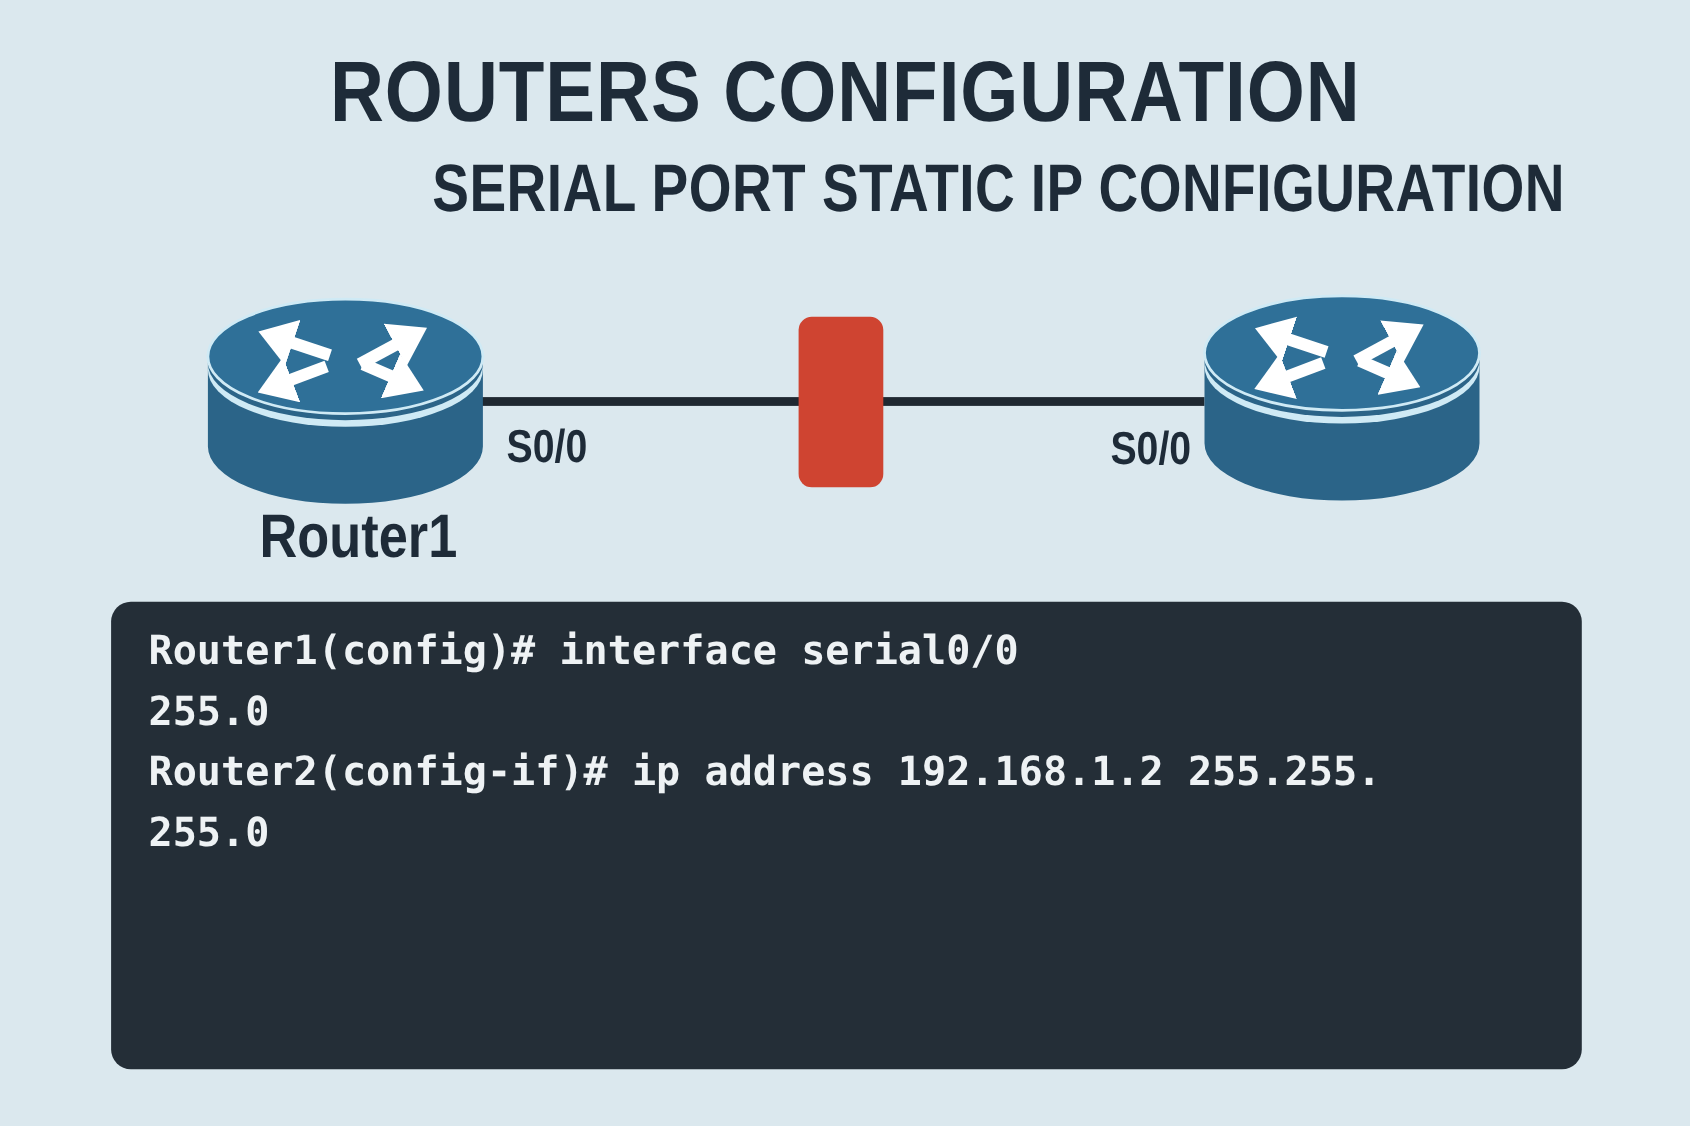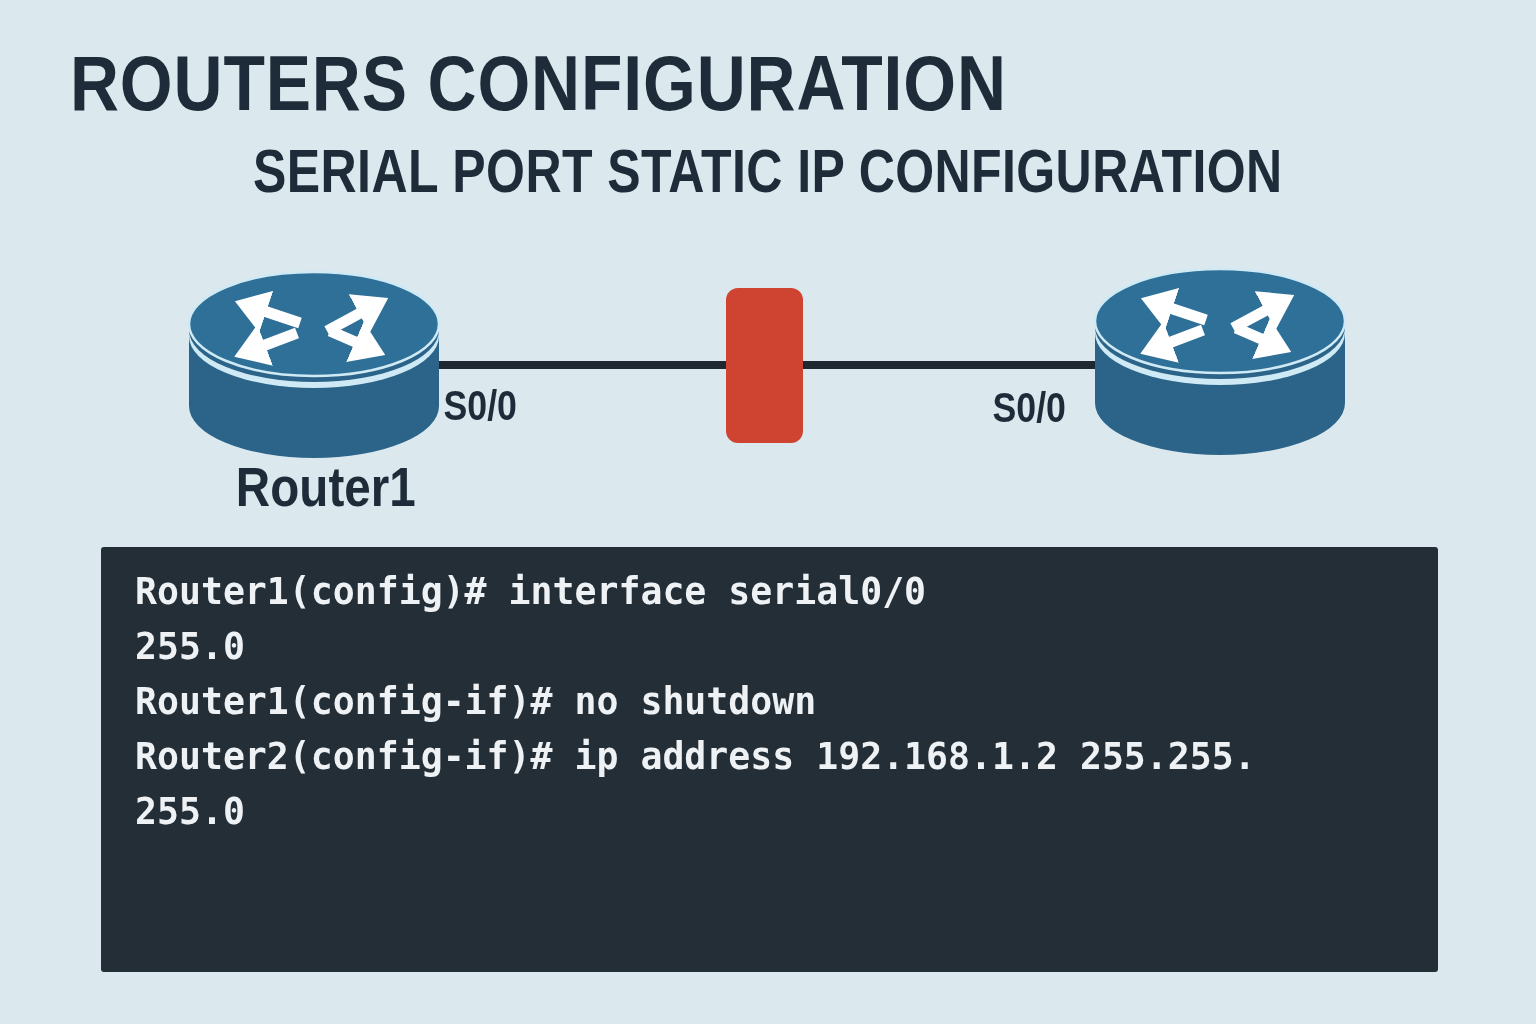--- a/index.html
+++ b/index.html
@@ -13,56 +13,56 @@
     --serial-marker:#cf4431;
     --terminal-background:#242e37;
     --terminal-text:#eef2f4;
   }
   *{margin:0;padding:0;box-sizing:border-box;}
   html,body{width:1536px;height:1024px;}
   body{font-family:"Liberation Sans",sans-serif;background:var(--background);}
   .canvas{position:relative;width:1536px;height:1024px;background:var(--background);overflow:hidden;}
 
   
-  .title-row{position:absolute;left:0;top:44px;width:1536px;line-height:1;}
+  .title-row{position:absolute;left:0;top:44px;width:1536px;text-align:center;line-height:1;}
   .title-row .txt{display:inline-block;font-weight:700;font-size:78px;color:var(--heading-text);
     transform:scaleX(0.87);transform-origin:center;letter-spacing:1px;white-space:nowrap;}
-  .subtitle-row{position:absolute;left:0;top:141px;width:1536px;text-align:center;line-height:1;}
+  .subtitle-row{position:absolute;left:0;top:141px;width:1536px;text-align:right;line-height:1;}
   .subtitle-row .txt{display:inline-block;font-weight:700;font-size:61px;color:var(--heading-text);
     transform:scaleX(0.82);transform-origin:center;letter-spacing:0.5px;white-space:nowrap;}
 
   
   .link-line{position:absolute;left:437px;top:361px;width:658px;height:8px;background:var(--link-line);z-index:1;}
   .serial-marker{position:absolute;left:726px;top:288px;width:77px;height:155px;background:var(--serial-marker);
     border-radius:12px;z-index:2;}
   .router-svg{position:absolute;width:256px;height:190px;z-index:3;}
   .router1-svg{left:186px;top:270px;}
   .router2-svg{left:1092px;top:267px;}
   .wall{fill:var(--router-body);}
   .lip{fill:var(--router-rim);}
   .ring{fill:var(--router-body);}
   .topface{fill:var(--router-top);stroke:var(--router-rim);stroke-width:2.5;}
   .arrow-shaft{stroke:var(--arrow-white);stroke-width:11;stroke-linecap:butt;}
   .arrow-fill{fill:var(--arrow-white);}
 
-  .iface-label{position:absolute;width:120px;line-height:1;}
+  .iface-label{position:absolute;width:120px;text-align:center;line-height:1;}
   .iface-label .txt{display:inline-block;font-weight:700;font-size:42px;color:var(--heading-text);
     transform:scaleX(0.85);transform-origin:center;white-space:nowrap;}
   .iface-left{left:437px;top:385px;}
   .iface-right{left:986px;top:387px;}
 
   .router-label{position:absolute;width:220px;text-align:right;line-height:1;}
   .router-label .txt{display:inline-block;font-weight:700;font-size:56px;color:var(--heading-text);
     transform:scaleX(0.85);transform-origin:center;white-space:nowrap;}
   .router1-label{left:212px;top:459px;}
   .router2-label{left:1113px;top:461px;}
 
   
   .terminal{position:absolute;left:101px;top:547px;width:1337px;height:425px;
-    background:var(--terminal-background);border-radius:3px;padding:17px 34px;z-index:1;}
+    background:var(--terminal-background);border-radius:18px;padding:17px 34px;z-index:1;}
   .term-line{font-family:"DejaVu Sans Mono",monospace;font-weight:700;font-size:36.5px;
     line-height:55px;color:var(--terminal-text);white-space:pre;}
 </style>
 </head>
 <body>
 
 <div class="canvas">
 
   <div class="title-row">
     <span class="txt">ROUTERS CONFIGURATION</span>
@@ -117,18 +117,17 @@
     <span class="txt">S0/0</span>
   </div>
 
   <div class="router-label router1-label">
     <span class="txt">Router1</span>
   </div>
 
   <div class="terminal">
     <div class="term-line">Router1(config)# interface serial0/0</div>
     <div class="term-line">255.0</div>
-    <div class="term-line">Router1(config-if)# no shutdown</div>
     <div class="term-line">Router2(config-if)# ip address 192.168.1.2 255.255.</div>
     <div class="term-line">255.0</div>
   </div>
 
 </div>
 
 </body></html>

